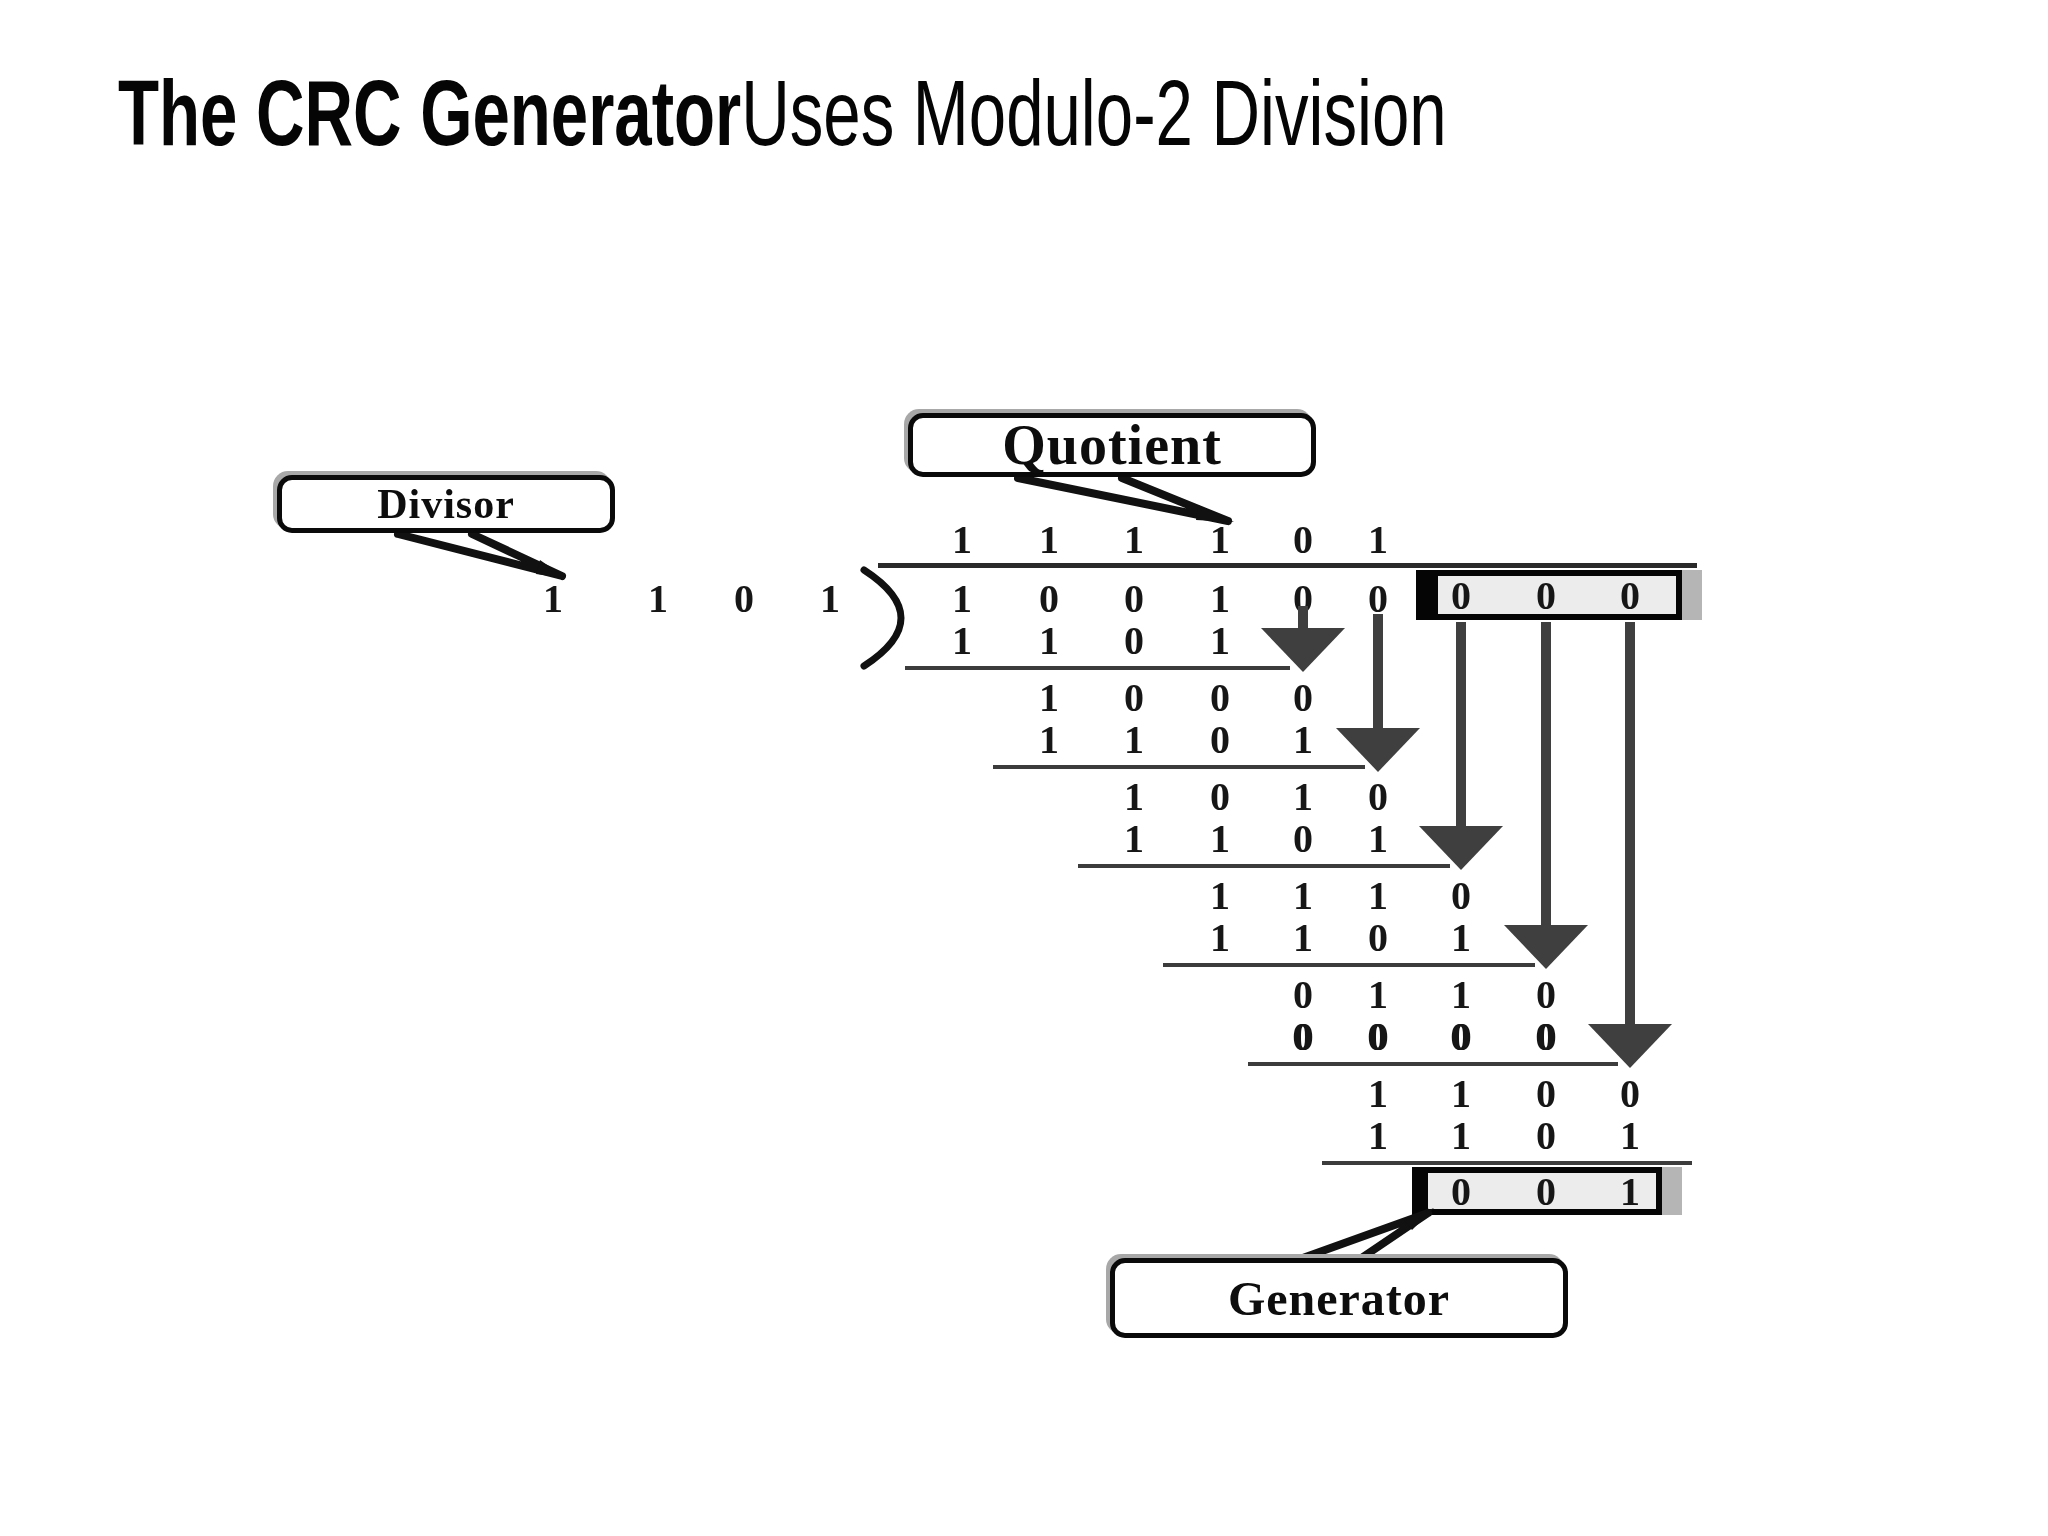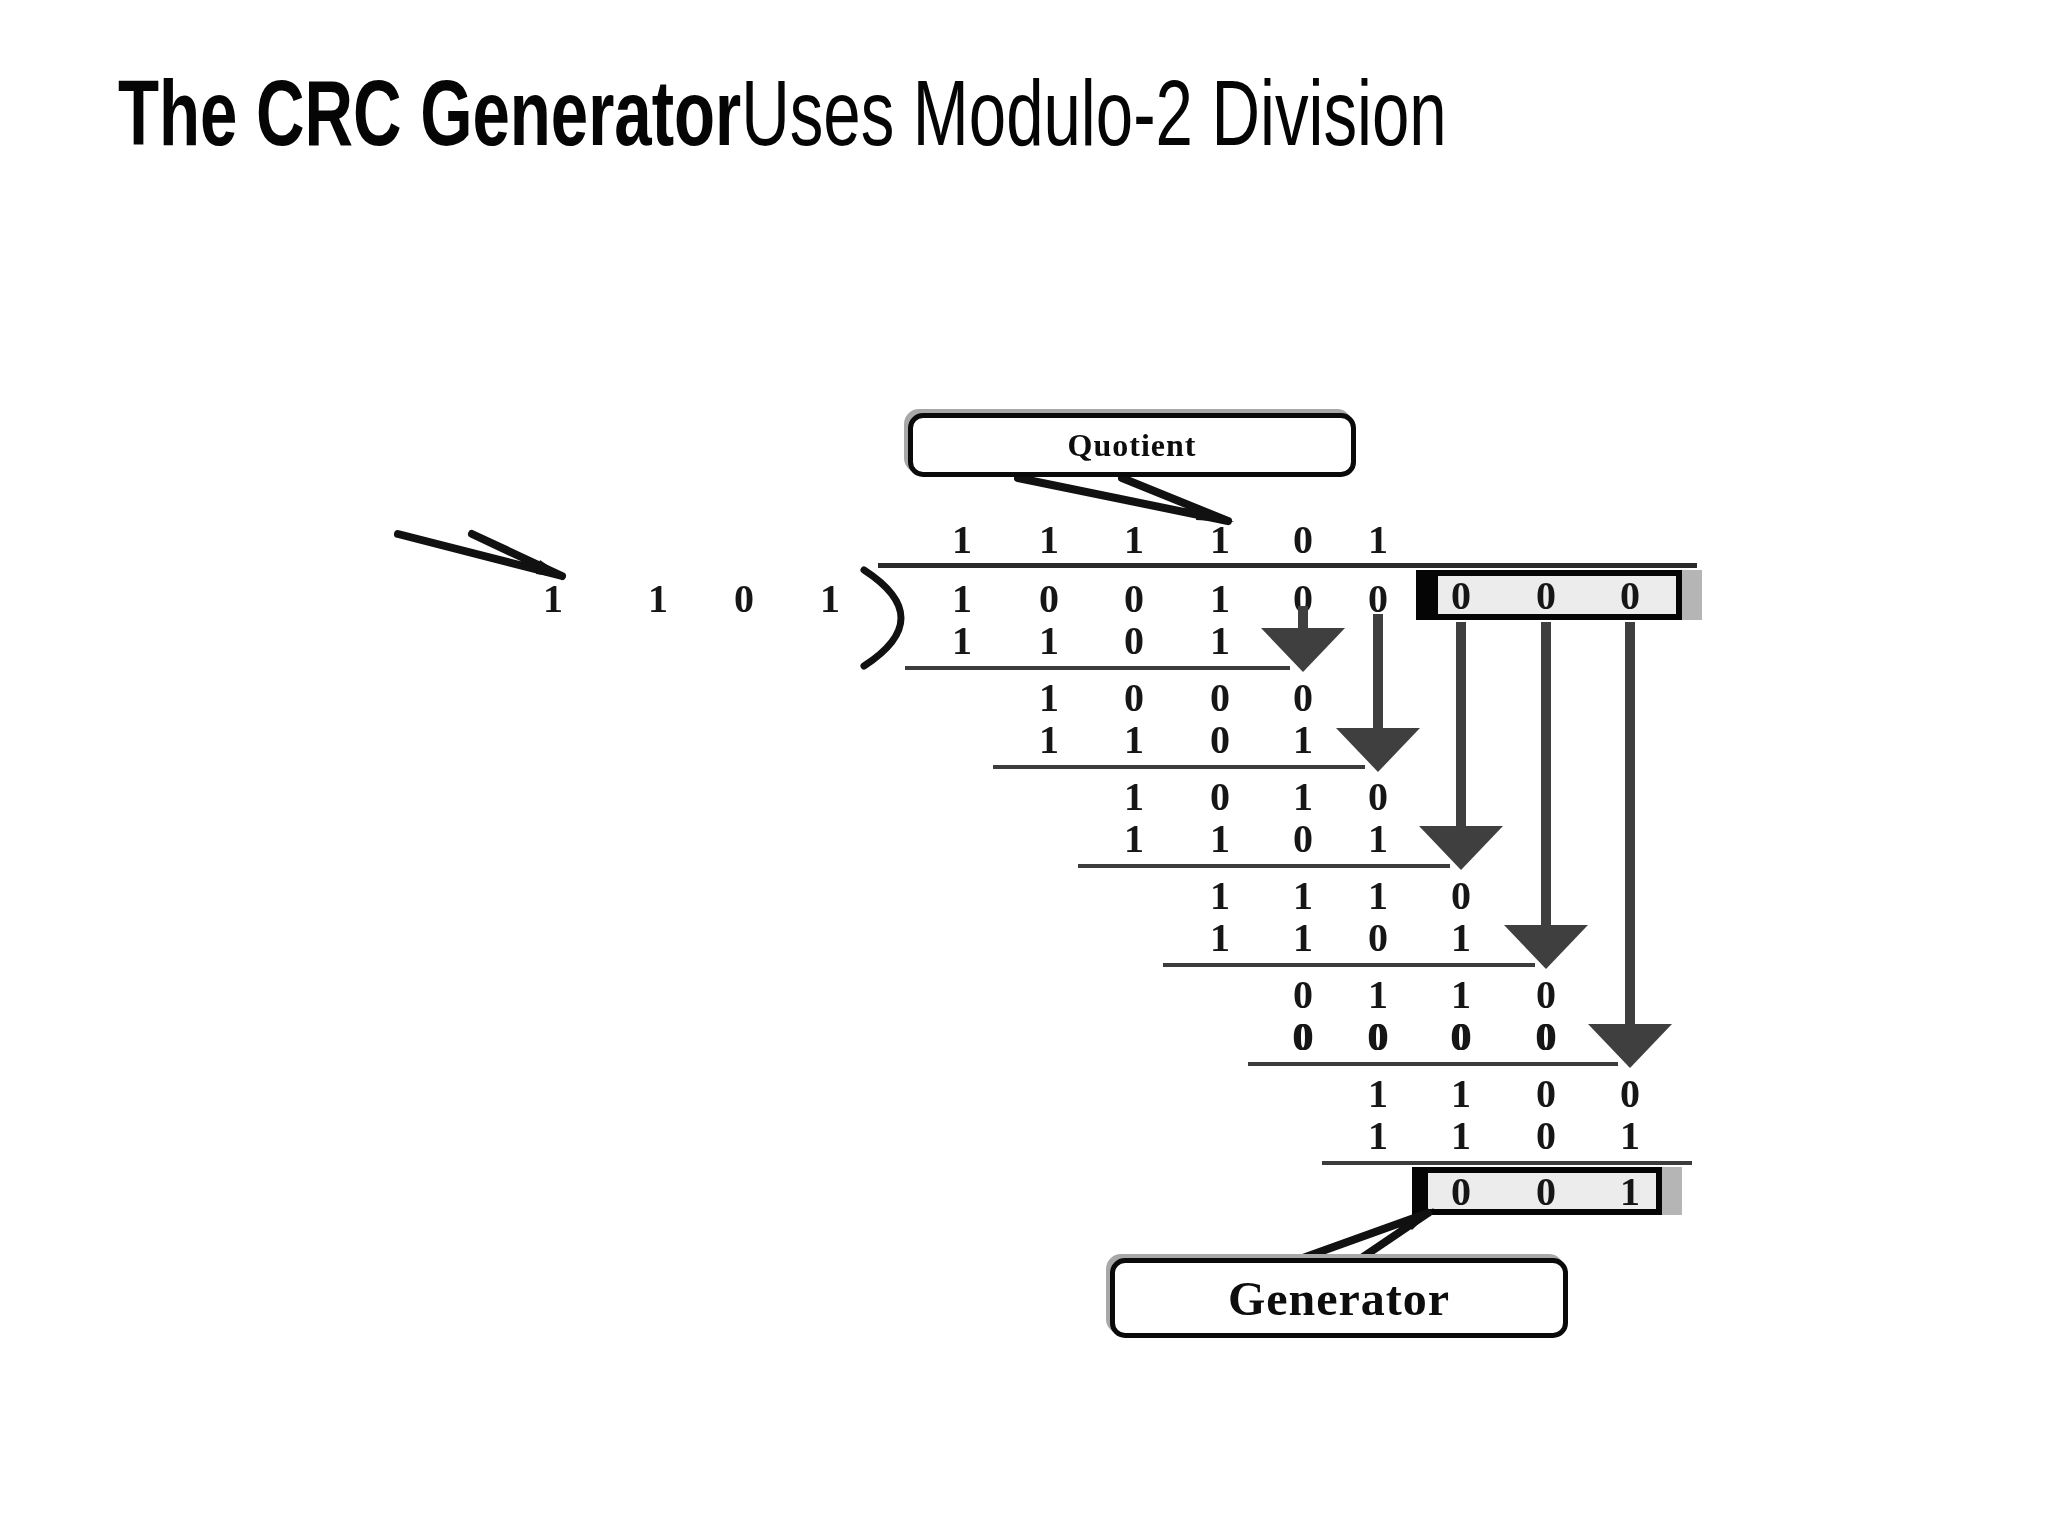--- a/index.html
+++ b/index.html
@@ -65,21 +65,21 @@
   
   .callout{
     position:absolute;background:#fff;
     border:5px solid #0a0a0a;border-radius:15px;
     box-shadow:-4px -4px 0 #a8a8a8;
     display:flex;align-items:center;justify-content:center;
     font-family:"Liberation Serif", serif;font-weight:700;color:#0d0d0d;
     letter-spacing:1px;box-sizing:border-box;
   }
   #callout-divisor{left:277px;top:475px;width:338px;height:58px;font-size:42px;}
-  #callout-quotient{left:908px;top:413px;width:448px;height:64px;font-size:32px;}
+  #callout-quotient{left:908px;top:413px;width:408px;height:64px;font-size:56px;}
   #callout-remainder{left:1110px;top:1258px;width:458px;height:80px;font-size:48px;}
 
   svg.overlay{position:absolute;left:0;top:0;pointer-events:none;}
 </style>
 </head>
 <body>
 
 <div id="slide">
 
   <div id="title">
@@ -186,20 +186,23 @@
     <path d="M 398 534 L 562 576 M 472 534 L 562 576" fill="none" stroke="#111" stroke-width="8" stroke-linecap="round"></path>
     <polygon points="540,560 566,578 536,574" fill="#111"></polygon>
 
     <path d="M 1018 478 L 1228 521 M 1122 478 L 1228 521" fill="none" stroke="#111" stroke-width="8" stroke-linecap="round"></path>
     <polygon points="1198,505 1234,522 1196,520" fill="#111"></polygon>
 
     <path d="M 1300 1259 L 1428 1213 M 1360 1259 L 1428 1213" fill="none" stroke="#111" stroke-width="8" stroke-linecap="round"></path>
     <polygon points="1404,1220 1434,1208 1412,1230" fill="#111"></polygon>
   </svg>
 
+  <div class="callout" id="callout-divisor">
+    <span>Divisor</span>
+  </div>
   <div class="callout" id="callout-quotient">
     <span>Quotient</span>
   </div>
   <div class="callout" id="callout-remainder">
     <span>Generator</span>
   </div>
 
 </div>
 
 </body></html>

